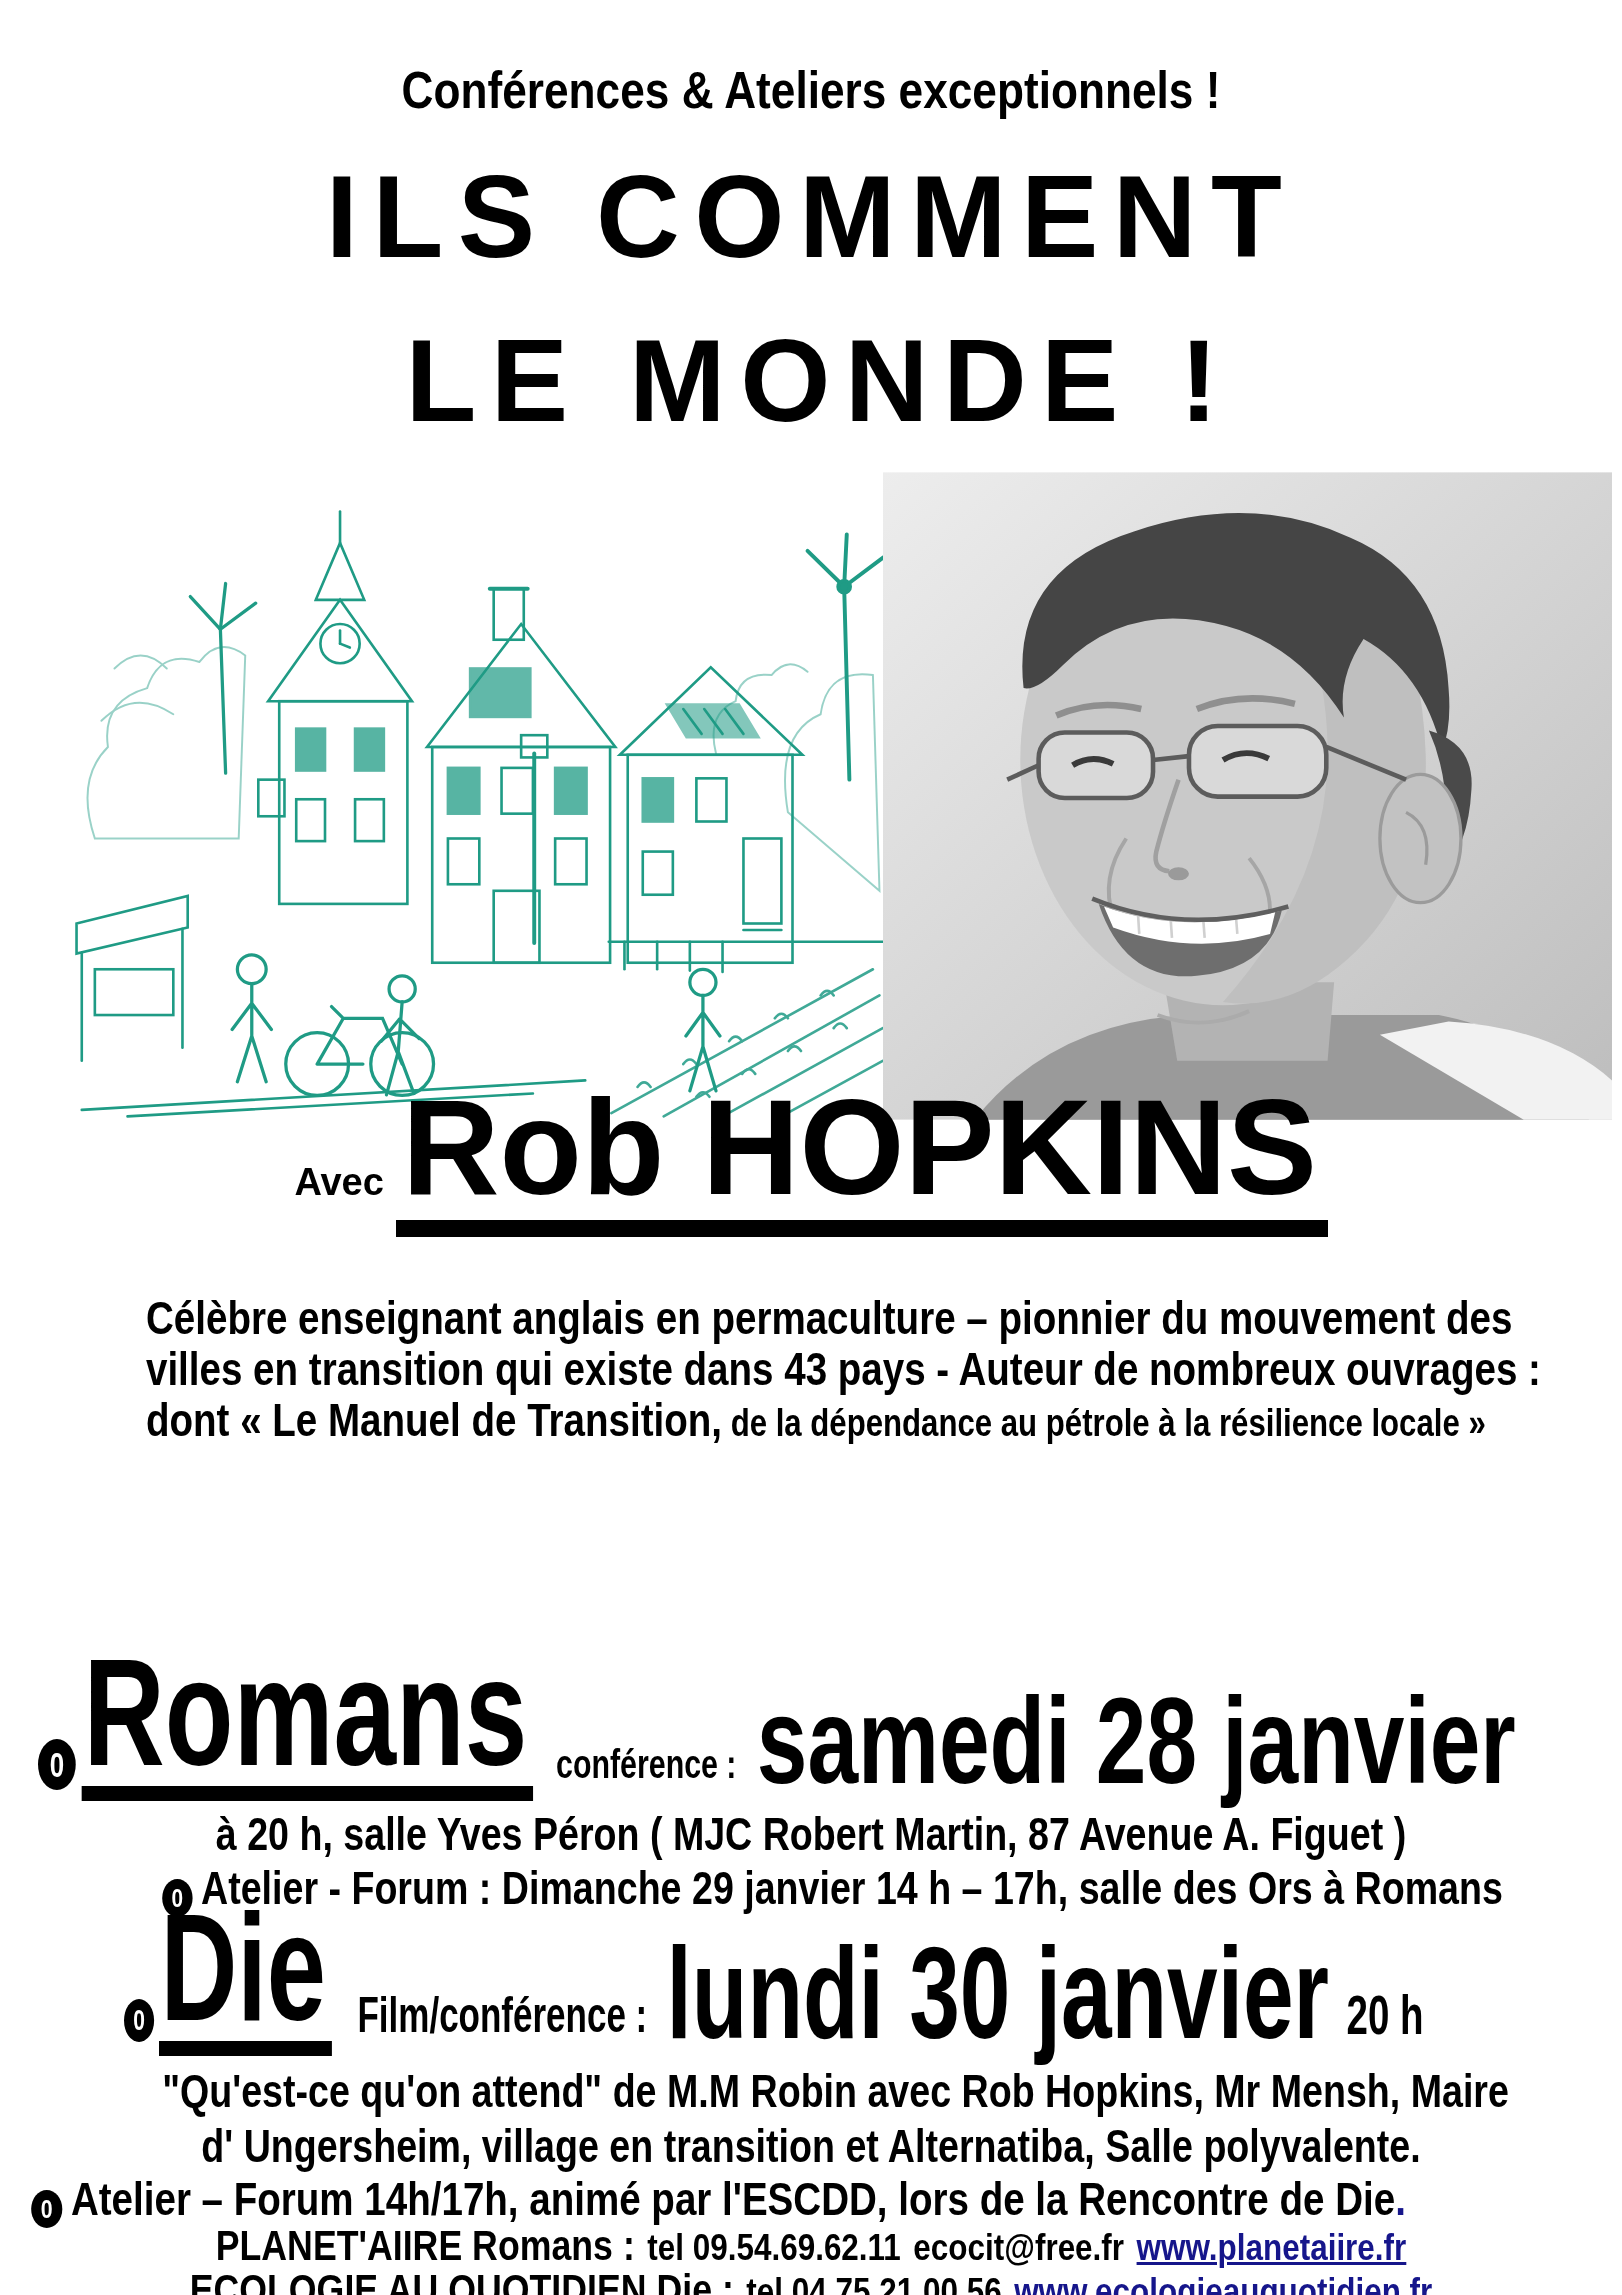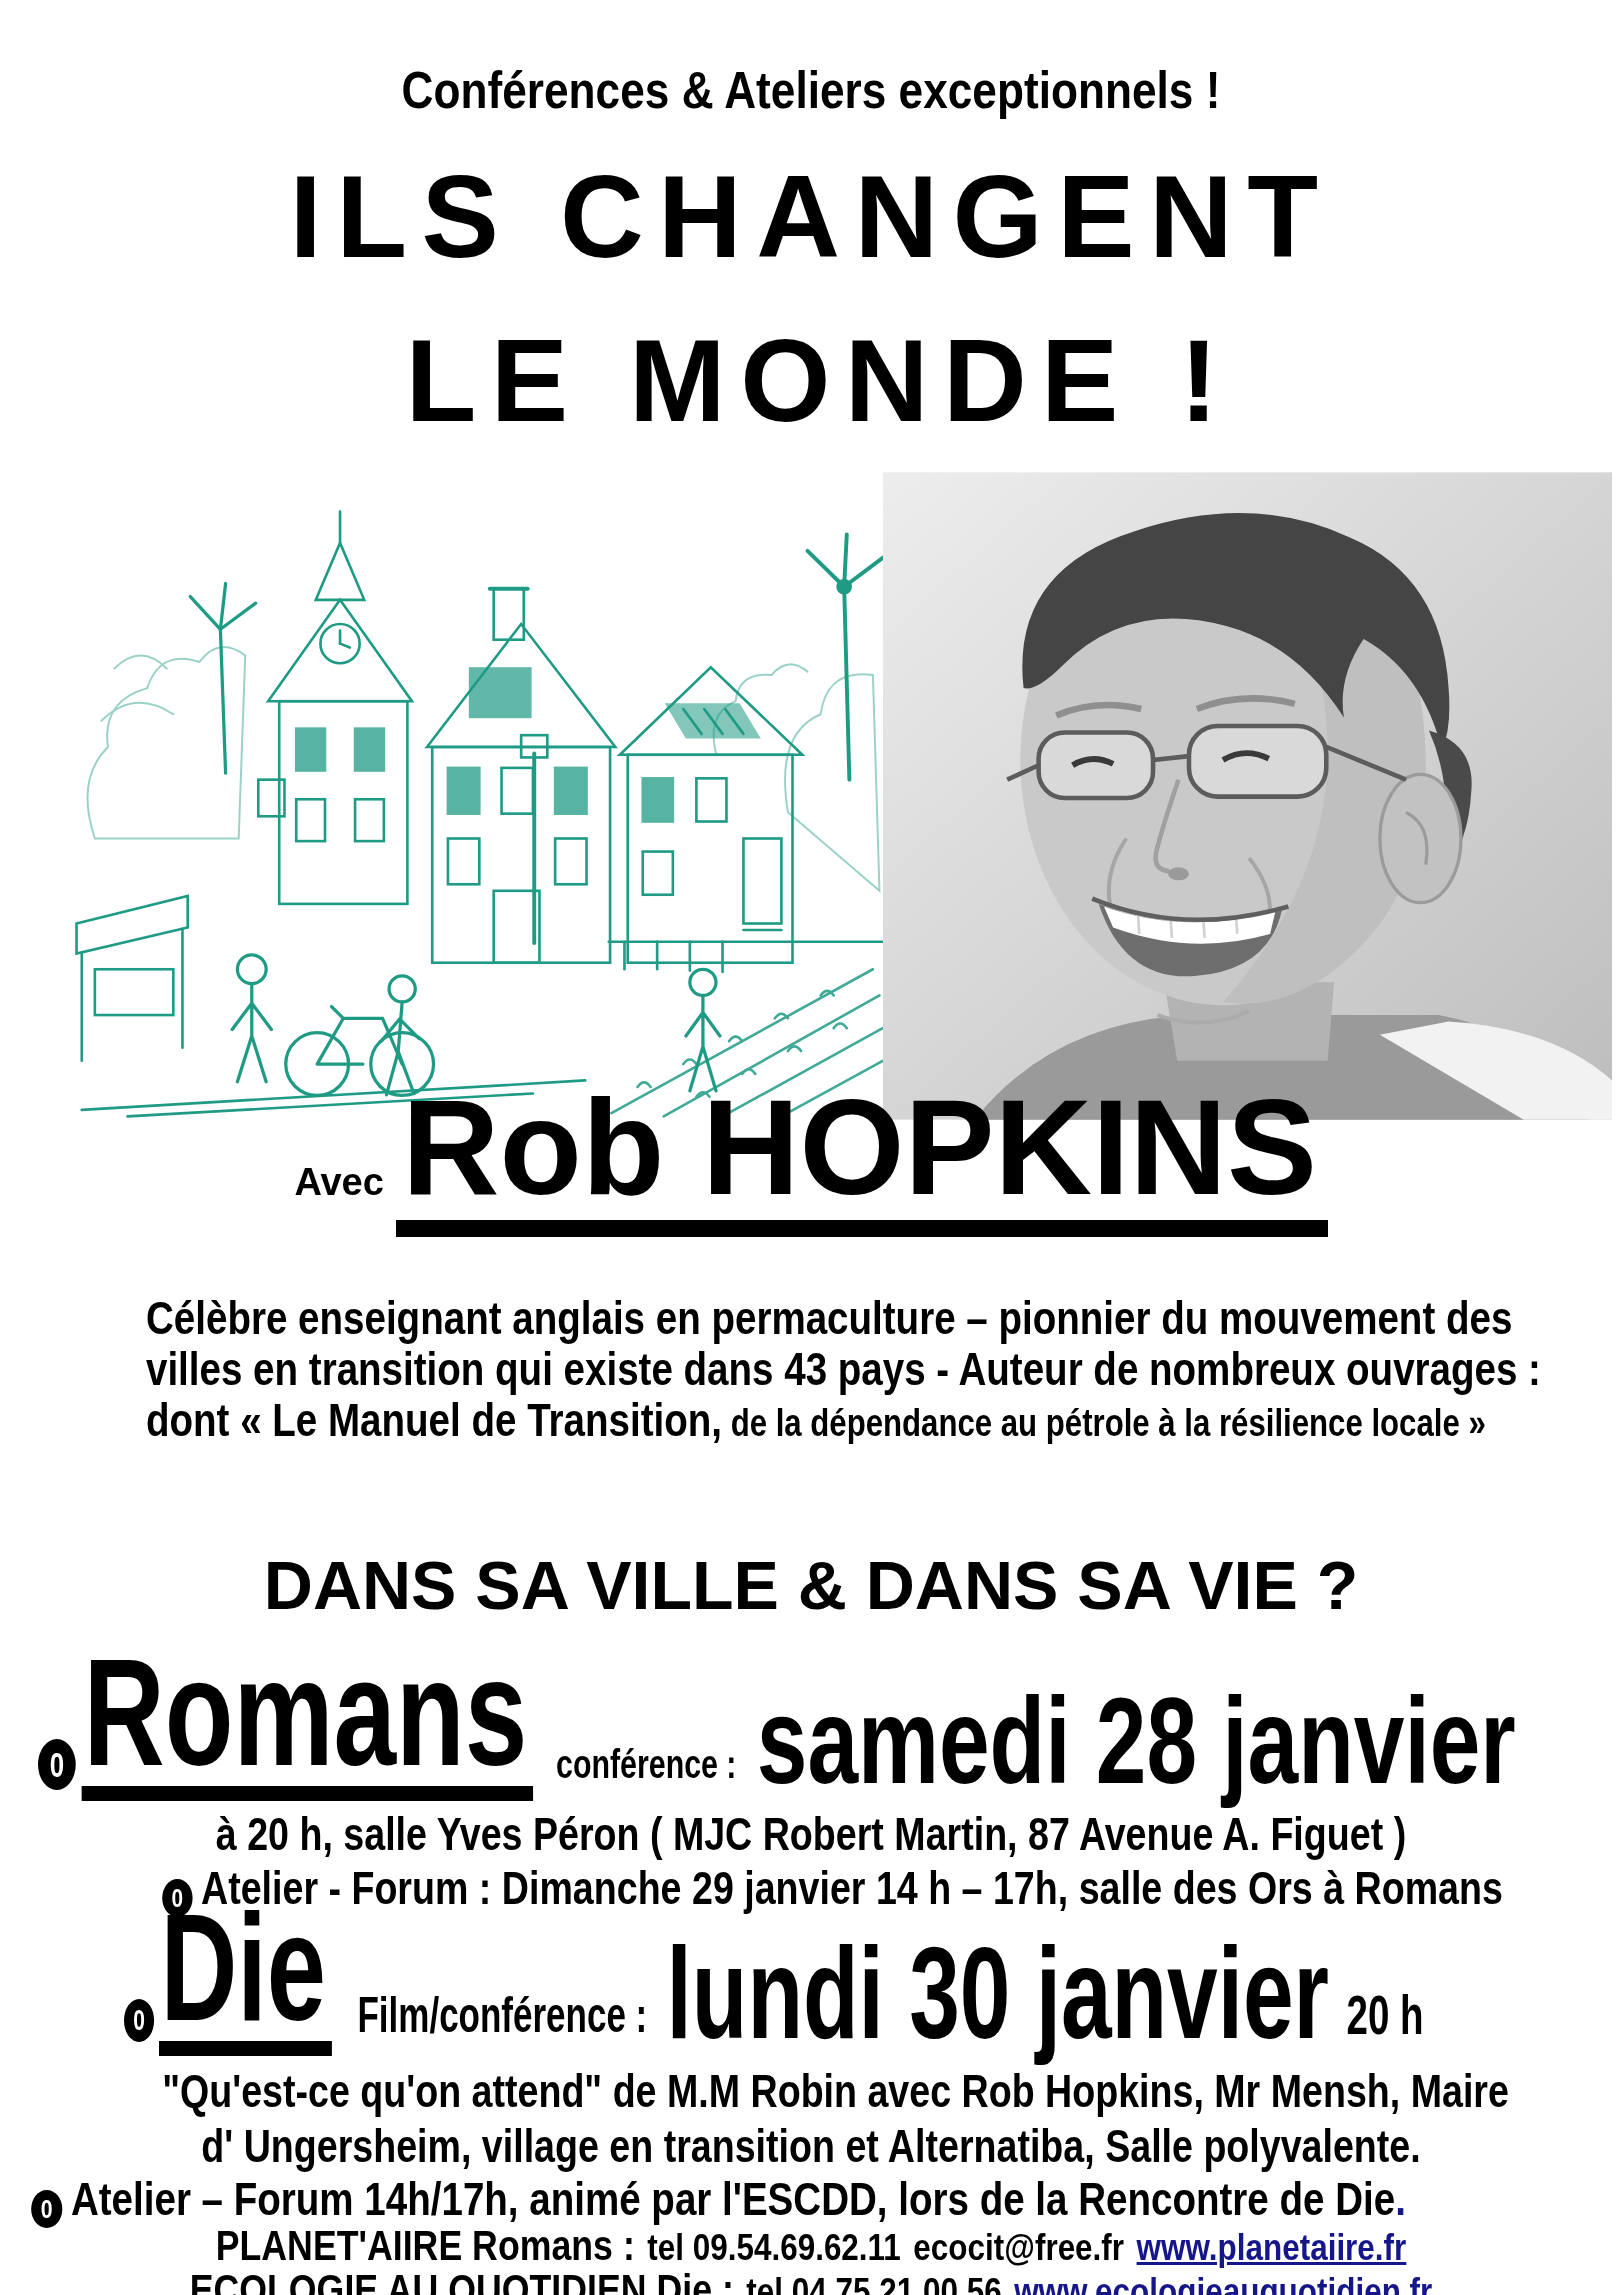--- a/index.html
+++ b/index.html
@@ -67,21 +67,21 @@
   .det{font-size:37px;margin-left:11.8px;}
   .link{font-size:37px;margin-left:11.8px;color:#16168B;text-decoration:underline;cursor:pointer;}
   .blue-dot{color:#16168B;}
 </style>
 </head>
 <body>
 
 <div class="page">
 
   <div class="abs center tagline">Conférences &amp; Ateliers exceptionnels !</div>
-  <div class="abs center title t1">ILS CHANGENT</div>
+  <div class="abs center title t1">ILS COMMENT</div>
   <div class="abs center title t2">LE MONDE !</div>
 
   <div class="art">
     <svg viewBox="0 0 1300 990" xmlns="http://www.w3.org/2000/svg">
       <rect x="0" y="0" width="1300" height="990" fill="#ffffff"></rect>
       <g stroke="#1f9b85" fill="none" stroke-width="4" stroke-linecap="round">
 
         <g opacity="0.45" stroke-width="3">
           <path d="M90,560 q-30,-90 20,-140 q-10,-70 60,-90 q20,-60 80,-40 q30,-40 70,-10 l-10,280 z"></path>
           <path d="M1150,520 q-20,-120 50,-150 q10,-70 80,-60 l10,330 z"></path>
@@ -260,21 +260,20 @@
   </div>
 
   <div class="abs center bio">
     <div class="bio-line">Célèbre enseignant anglais en permaculture – pionnier du mouvement des</div>
     <div class="bio-line">villes en transition qui existe dans 43 pays - Auteur de nombreux ouvrages :</div>
     <div class="bio-line">
       <span>dont « Le Manuel de Transition,</span><span class="bio-small"> de la dépendance au pétrole à la résilience locale »</span>
     </div>
   </div>
 
-  <div class="abs center q q2">DANS SA VILLE &amp; DANS SA VIE ?</div>
 
   <div class="city-row romans-row">
     <span class="bullet big">0</span>
     <span class="city">Romans</span>
     <span class="etype">conférence :</span>
     <span class="date">samedi 28 janvier</span>
   </div>
 
   <div class="abs center line venue">à 20 h, salle Yves Péron ( MJC Robert Martin, 87 Avenue A. Figuet )</div>
 

